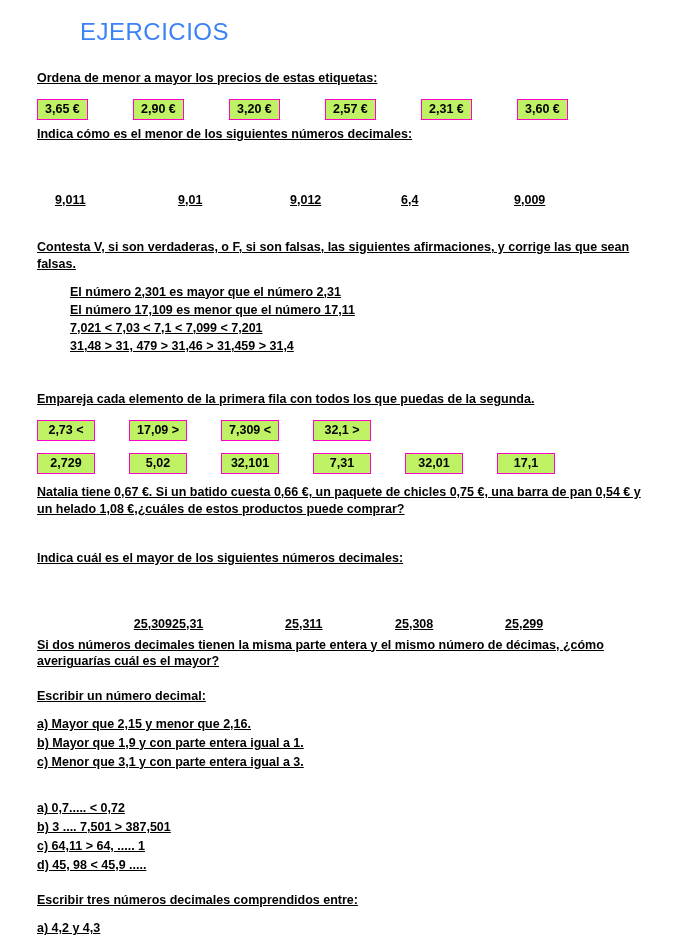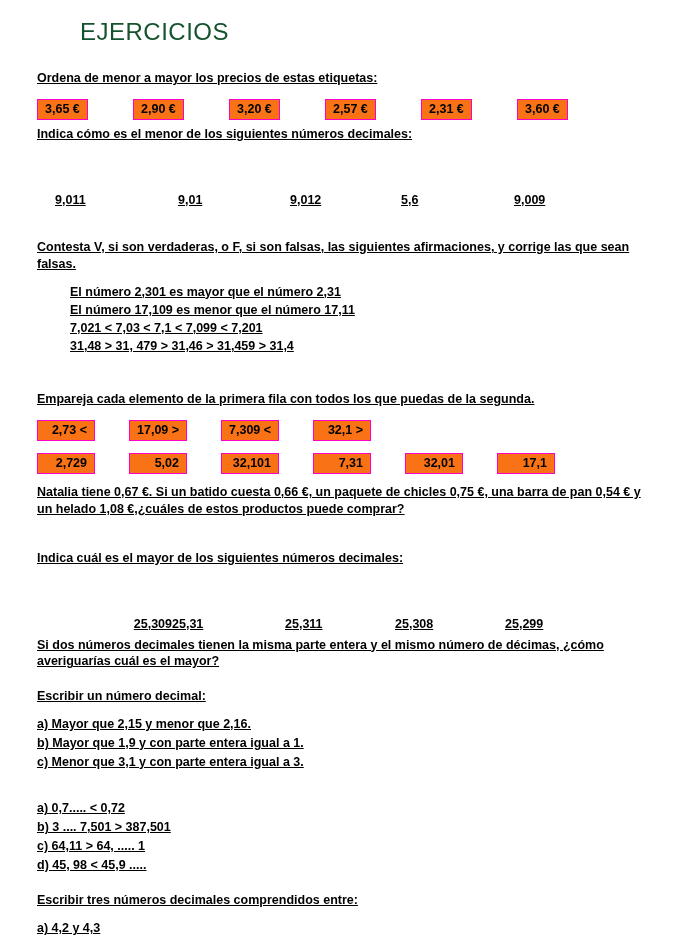--- a/index.html
+++ b/index.html
@@ -20,21 +20,21 @@
     width: 678px;
     height: 935px;
     padding: 0;
     box-sizing: border-box;
   }
   .title {
     position: absolute;
     left: 80px;
     top: 18px;
     font-size: 24px;
-    color: #14532d;
+    color: #3b82f6;
     letter-spacing: 0.5px;
     font-weight: normal;
   }
   .content {
     position: absolute;
     left: 37px;
     top: 70px;
     width: 612px;
     text-decoration: underline;
   }
@@ -54,23 +54,23 @@
     display: flex;
     margin-top: 12px;
     margin-bottom: 6px;
   }
   .tag {
     border: 1.5px solid #ff00c8;
     padding: 2px 7px 3px 7px;
     font-size: 12.5px;
     font-weight: bold;
     color: #000;
-    background: #f97316;
+    background: #bef264;
     box-sizing: border-box;
-    text-align: right;
+    text-align: center;
     white-space: nowrap;
   }
   .tag-slot {
     width: 96px;
     flex: 0 0 96px;
   }
   .tag-slot .tag { display: inline-block; }
 
   
   .dec-row {
@@ -130,21 +130,21 @@
       <div class="tag-slot"><span class="tag">3,60 €</span></div>
     </div>
 
     <p class="q-text">Indica cómo es el menor de los siguientes números decimales:</p>
 
     <div class="dec-row">
       <div class="dec-cell" style="width:18px;flex:0 0 18px;"></div>
       <div class="dec-cell" style="width:123px;flex:0 0 123px;">9,011</div>
       <div class="dec-cell" style="width:112px;flex:0 0 112px;">9,01</div>
       <div class="dec-cell" style="width:111px;flex:0 0 111px;">9,012</div>
-      <div class="dec-cell" style="width:113px;flex:0 0 113px;">5,6</div>
+      <div class="dec-cell" style="width:113px;flex:0 0 113px;">6,4</div>
       <div class="dec-cell">9,009</div>
     </div>
 
     <div class="gap-lg"></div>
 
     <p class="q-text">Contesta V, si son verdaderas, o F, si son falsas, las siguientes afirmaciones, y corrige las que sean falsas.</p>
 
     <div class="gap-sm"></div>
     <div class="list-indent">
       <div>El número 2,301 es mayor que el número 2,31</div>

